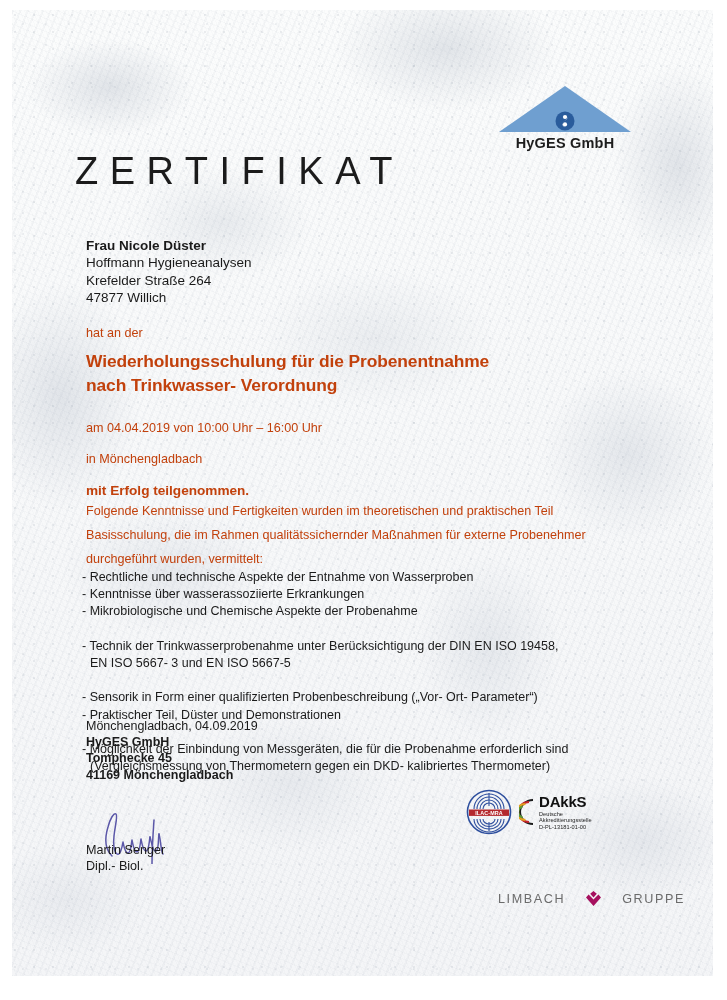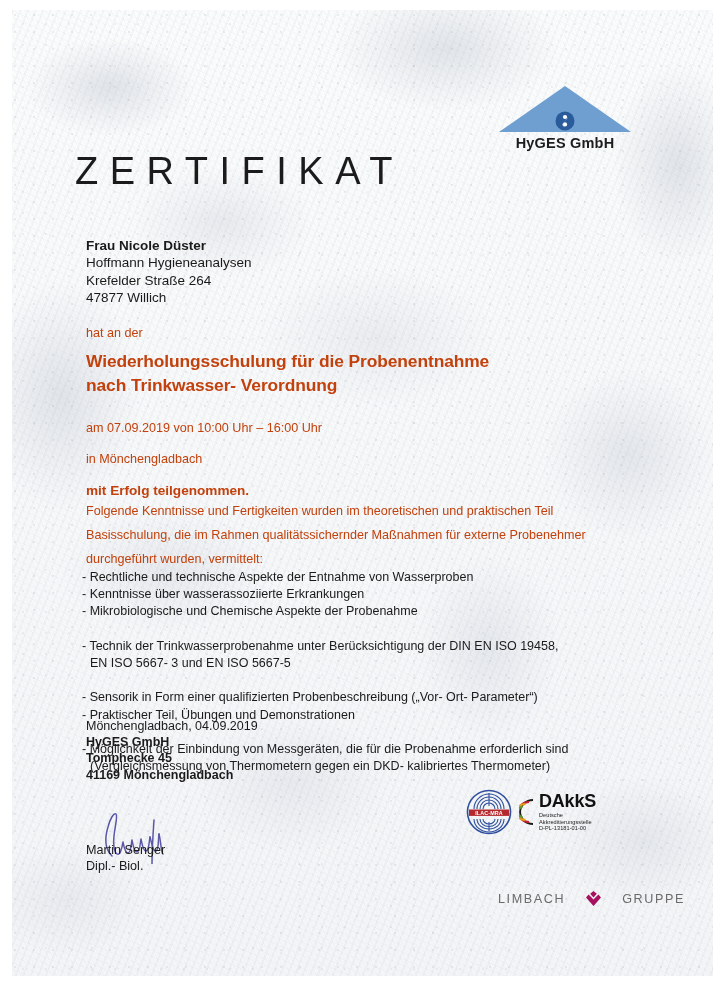--- a/index.html
+++ b/index.html
@@ -180,25 +180,24 @@
     top: 789px;
     display: flex;
     align-items: center;
     gap: 7px;
   }
   #ilac-seal { width: 46px; height: 46px; display: block; }
   #dakks-seal { display: flex; align-items: center; gap: 3px; }
   #dakks-arcs { width: 17px; height: 30px; display: block; }
   #dakks-text { line-height: 1; }
   #dakks-name {
-    font-size: 18px;
+    font-size: 15px;
     font-weight: 700;
     color: #111;
     letter-spacing: -.2px;
-    text-align: center;
   }
   .dakks-sub {
     font-size: 5.6px;
     color: #222;
     line-height: 6.6px;
     letter-spacing: .05px;
   }
   #dakks-subwrap { margin-top: 2px; }
 
   
@@ -250,36 +249,36 @@
       <div>47877 Willich</div>
     </div>
 
     <div class="line" id="lead-in">hat an der</div>
 
     <div class="line" id="course-title">
       <div>Wiederholungsschulung für die Probenentnahme</div>
       <div>nach Trinkwasser- Verordnung</div>
     </div>
 
-    <div class="line" id="date-line">am 07.09.2019 von 10:00 Uhr – 16:00 Uhr</div>
+    <div class="line" id="date-line">am 04.04.2019 von 10:00 Uhr – 16:00 Uhr</div>
     <div class="line" id="place-line">in Mönchengladbach</div>
     <div class="line" id="result-line">mit Erfolg teilgenommen.</div>
 
     <div class="line" id="intro-para" style="width:540px">Folgende Kenntnisse und Fertigkeiten wurden im theoretischen und praktischen Teil Basisschulung, die im Rahmen qualitätssichernder Maßnahmen für externe Probenehmer durchgeführt wurden, vermittelt:</div>
 
     <ul id="bullets">
       <li><span>- Rechtliche und technische Aspekte der Entnahme von Wasserproben</span></li>
       <li><span>- Kenntnisse über wasserassoziierte Erkrankungen</span></li>
       <li><span>- Mikrobiologische und Chemische Aspekte der Probenahme</span></li>
       <li>
         <span>- Technik der Trinkwasserprobenahme unter Berücksichtigung der DIN EN ISO 19458,</span>
         <span class="cont">EN ISO 5667- 3 und EN ISO 5667-5</span>
       </li>
       <li><span>- Sensorik in Form einer qualifizierten Probenbeschreibung („Vor- Ort- Parameter“)</span></li>
-      <li><span>- Praktischer Teil, Übungen und Demonstrationen</span></li>
+      <li><span>- Praktischer Teil, Düster und Demonstrationen</span></li>
       <li>
         <span>- Möglichkeit der Einbindung von Messgeräten, die für die Probenahme erforderlich sind</span>
         <span class="cont">(Vergleichsmessung von Thermometern gegen ein DKD- kalibriertes Thermometer)</span>
       </li>
     </ul>
 
     <div id="issuer">
       <div>Mönchengladbach, 04.09.2019</div>
       <div class="b">HyGES GmbH</div>
       <div class="b">Tomphecke 45</div>

